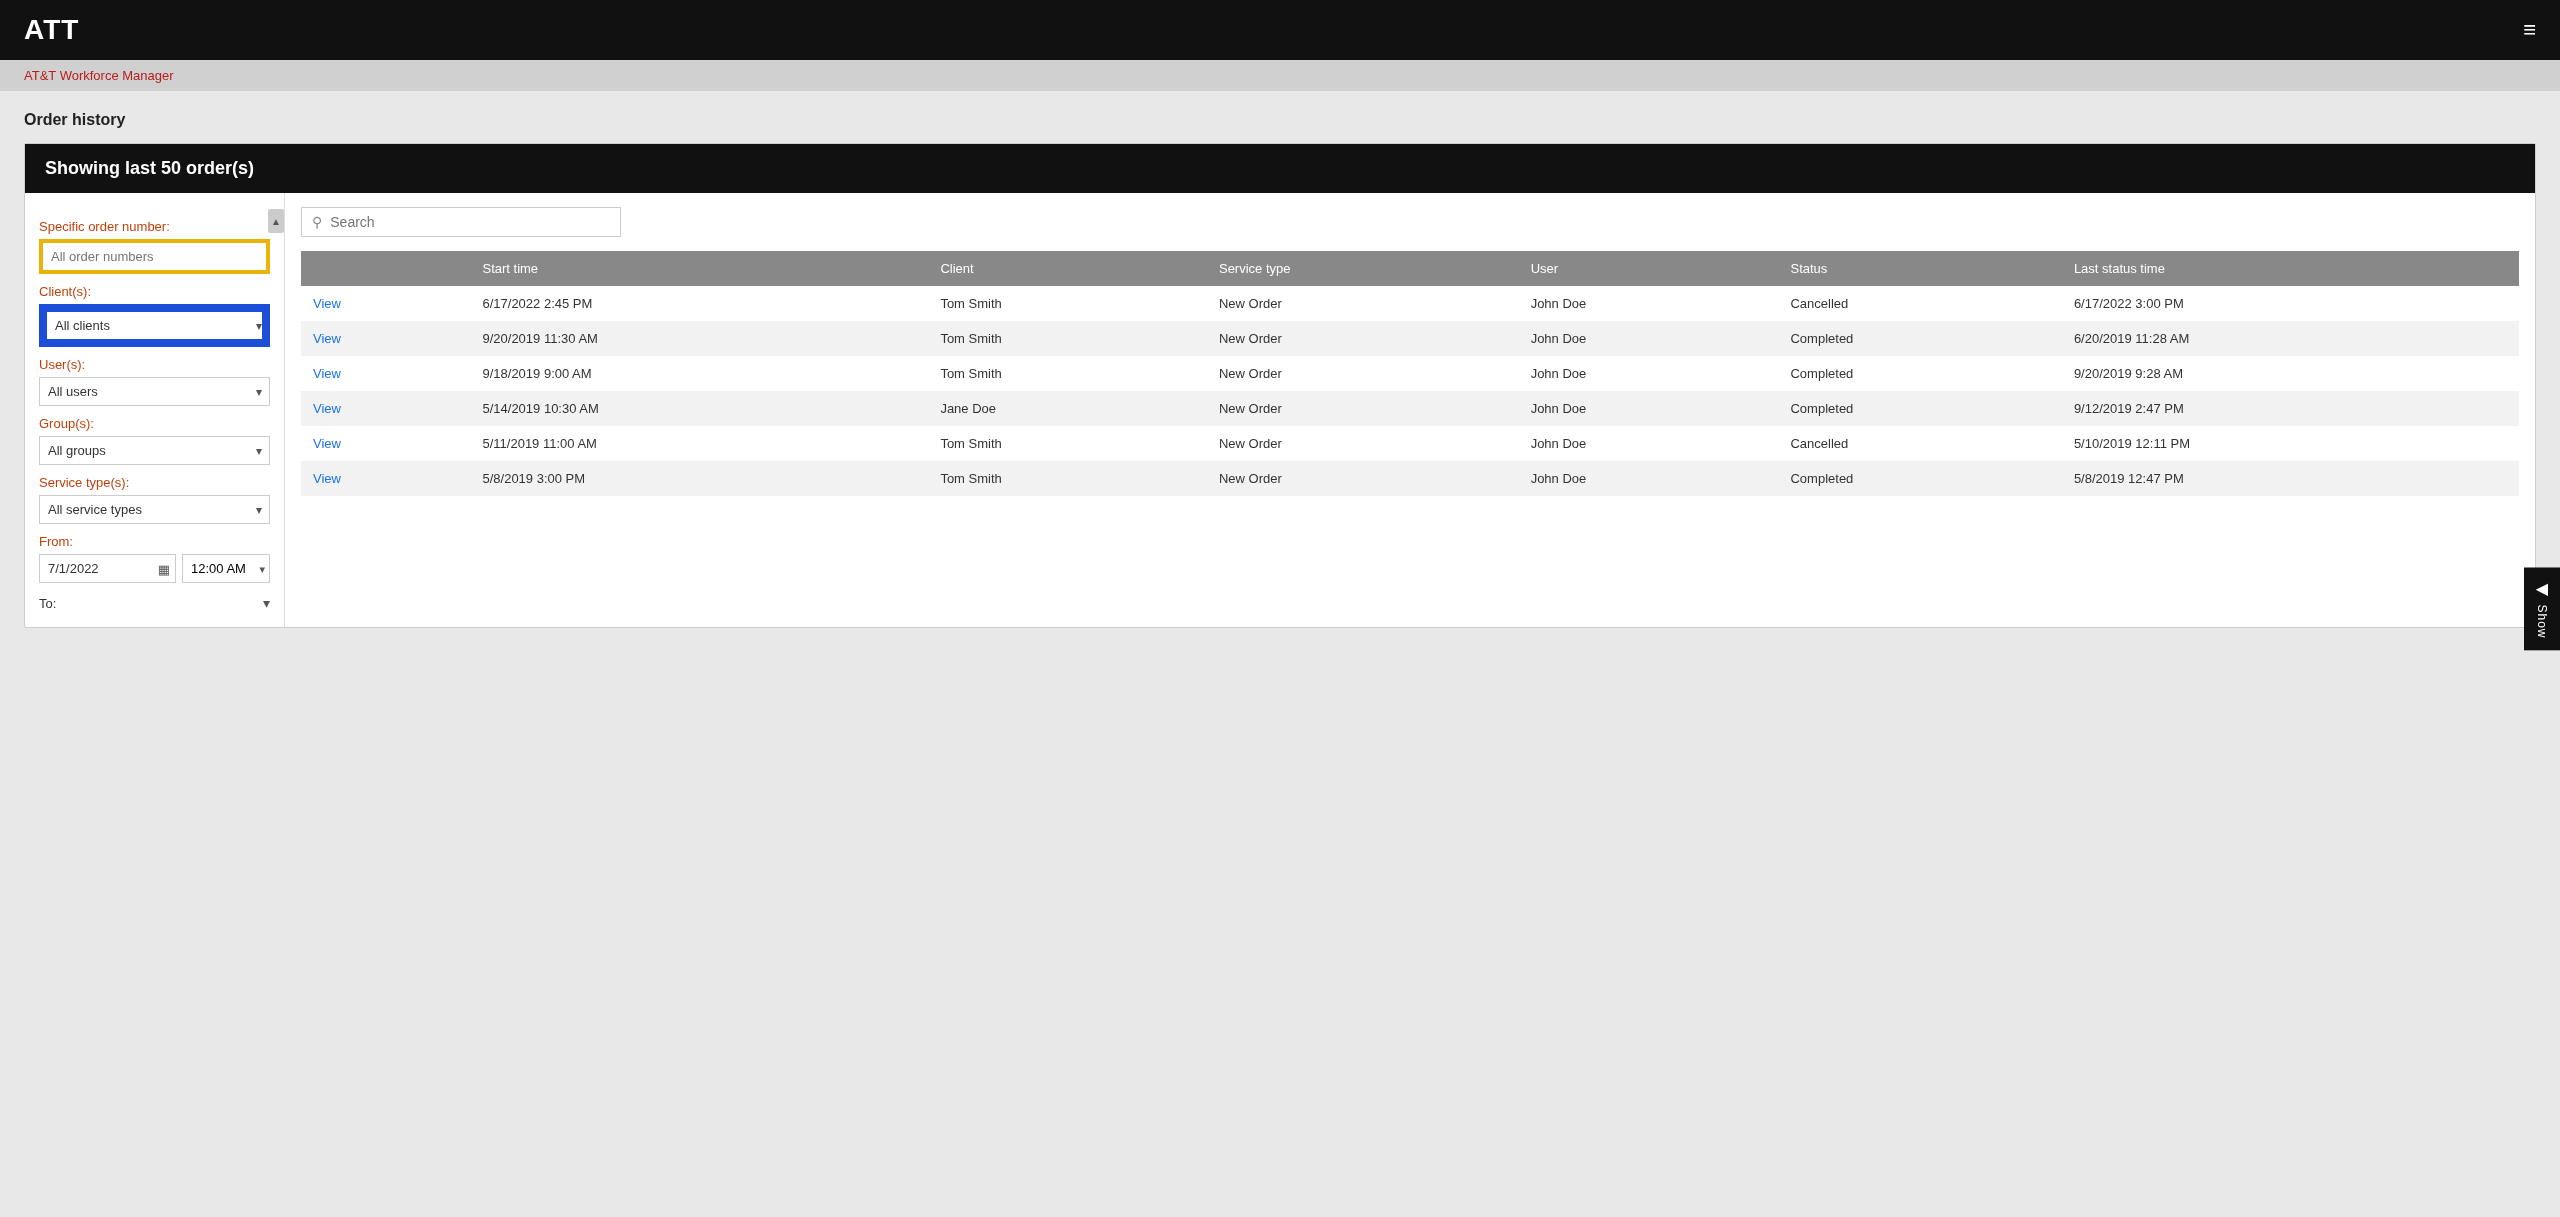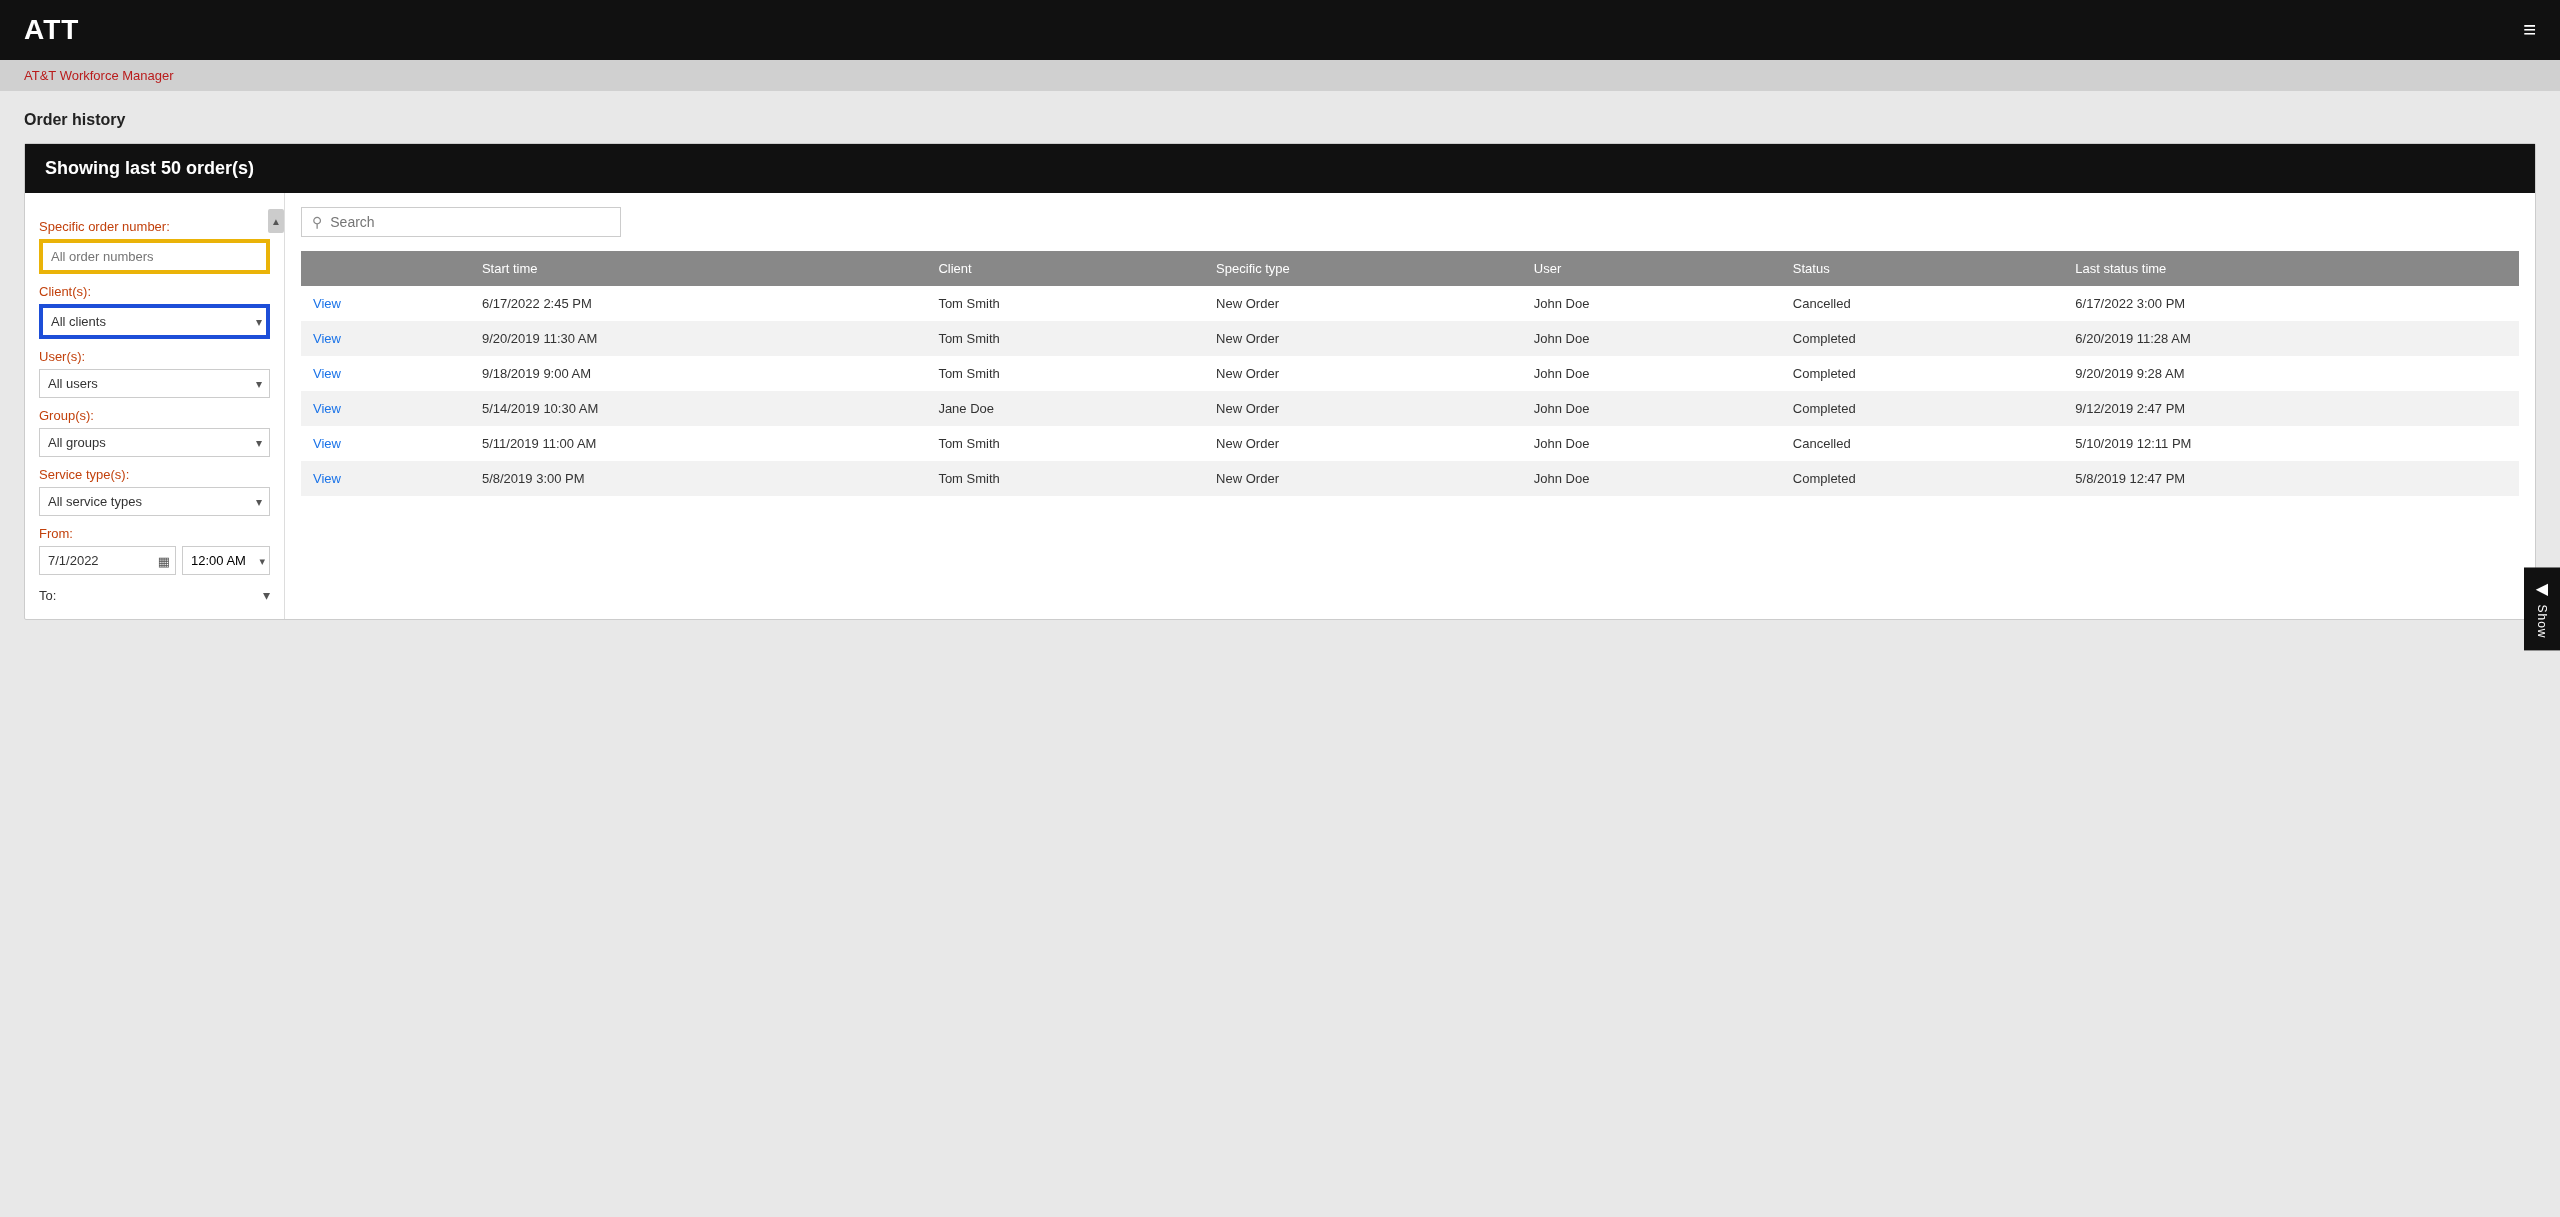--- a/index.html
+++ b/index.html
@@ -124,21 +124,21 @@
       content: '▾';
       position: absolute;
       right: 8px;
       top: 50%;
       transform: translateY(-50%);
       pointer-events: none;
       font-size: 12px;
       color: #555;
     }
     .select-wrapper.highlighted .filter-select {
-      border: 4px solid #1d4ed8;
+      border: 8px solid #1d4ed8;
     }
 
     .date-row {
       display: flex;
       gap: 6px;
       align-items: center;
     }
     .date-input-wrapper {
       position: relative;
       flex: 1;
@@ -367,21 +367,21 @@
           <span class="search-icon">⚲</span>
           <input class="search-input" type="text" placeholder="Search" style="">
         </div>
 
         <table>
           <thead>
             <tr>
               <th></th>
               <th>Start time</th>
               <th>Client</th>
-              <th>Specific type</th>
+              <th>Service type</th>
               <th>User</th>
               <th>Status</th>
               <th>Last status time</th>
             </tr>
           </thead>
           <tbody id="table-body">
           <tr>
       <td><a class="view-link">View</a></td>
       <td>6/17/2022 2:45 PM</td>
       <td>Tom Smith</td>

